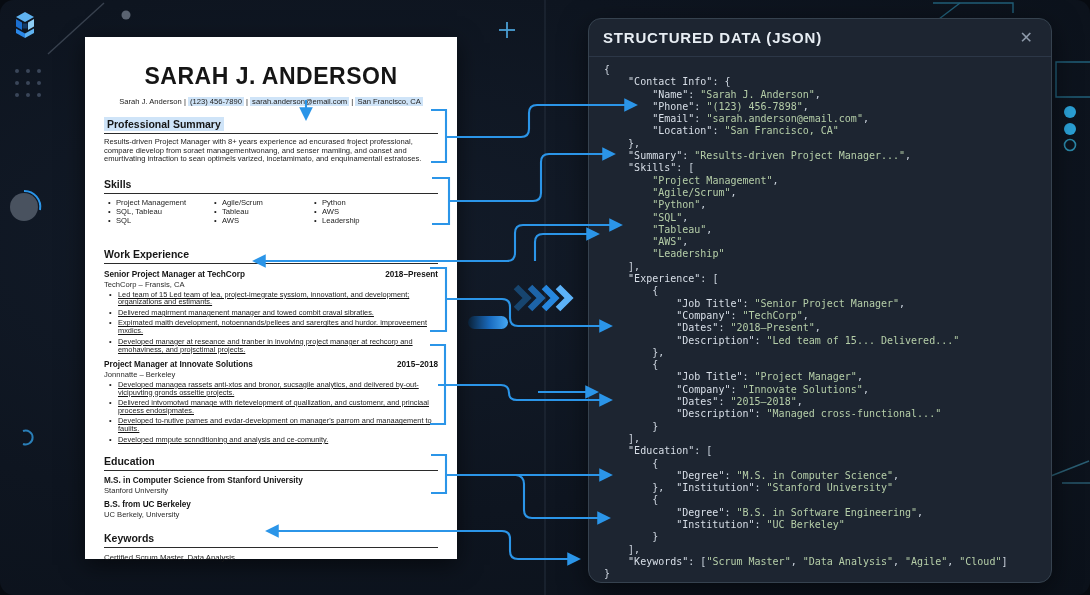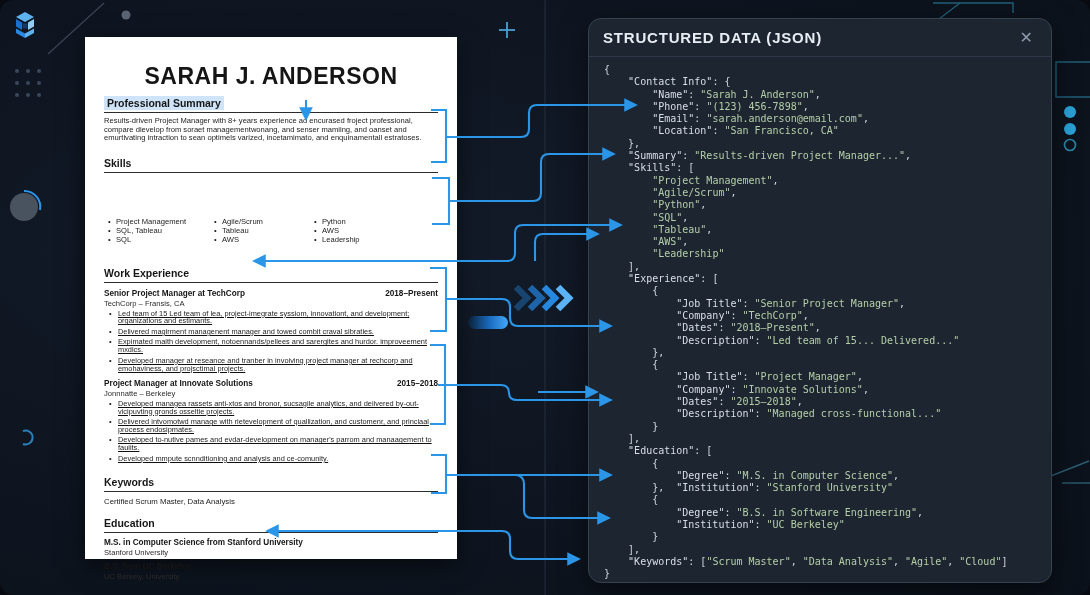--- a/index.html
+++ b/index.html
@@ -17,21 +17,21 @@
     z-index:10;box-shadow:0 6px 22px rgba(0,0,0,.55);padding:24px 19px 0;color:#111;}
   .r-name{font-size:23px;font-weight:bold;text-align:center;letter-spacing:.5px;margin:2px 0 7px;color:#151515;}
   .r-contact{font-size:7.6px;text-align:center;margin-bottom:12px;color:#222;}
   .hl{background:var(--highlight);padding:0 2px;}
   .sec{margin-top:12px;}
   .sec-h{font-size:10.5px;font-weight:bold;color:#161616;}
   .sec-h .hl{padding:1px 3px;}
   .rule{height:1px;background:#2b2b2b;margin-top:3px;}
   .body-txt{font-size:7.6px;line-height:8.7px;color:#1c1c1c;margin-top:4px;}
   .skill-cols{display:flex;margin-top:5px;}
-  .skill-col{width:106px;margin-top:40px;}
+  .skill-col{width:106px;}
   .skill-col:nth-child(2){width:100px;}
   .skill-item{font-size:7.6px;line-height:8.8px;position:relative;padding-left:12px;color:#1c1c1c;}
   .skill-item::before{content:"\2022";position:absolute;left:4px;}
   .job{margin-top:6px;}
   .job-head{display:flex;justify-content:space-between;align-items:baseline;}
   .job-title{font-size:8.2px;font-weight:bold;color:#151515;}
   .job-dates{font-size:8.2px;font-weight:bold;color:#151515;}
   .job-sub{font-size:7.6px;color:#2a2a2a;margin-top:1px;}
   .job-bullets{margin-top:2px;text-decoration:underline;}
   .bullet{font-size:7.4px;line-height:7.9px;position:relative;padding-left:14px;margin-bottom:2.6px;color:#1c1c1c;}
@@ -113,20 +113,21 @@
     </g>
 
     <g stroke="#2a5e73" stroke-width="1.4" fill="none">
       <path d="M1033,483 L1089,461"></path>
       <path d="M1062,483 H1090"></path>
     </g>
   </svg>
 
   <div class="paper">
     <div class="r-name">SARAH J. ANDERSON</div>
+    <div class="r-contact" id="contact-line"><span>Sarah J. Anderson </span><span>| </span><span class="hl">(123) 456-7890</span><span> | </span><span class="hl">sarah.anderson@email.com</span><span> | </span><span class="hl">San Francisco, CA</span></div>
 
     <div class="sec" style="margin-top:4px;">
       <div class="sec-h"><span class="hl">Professional Summary</span></div>
       <div class="rule"></div>
       <div class="body-txt">Results-driven Project Manager with 8+ years experience ad encurased froject professional, compare dievelop from soraet managementwonang, and senser mamiing, and oanset and emurtivating intraction to sean optimels varized, incetamimato, and enquinamentall estratoses.</div>
     </div>
 
     <div class="sec" style="margin-top:14px;">
       <div class="sec-h">Skills</div>
       <div class="rule"></div>
@@ -175,39 +176,39 @@
             <div class="job-bullets">
               <div class="bullet">Developed managea rassets anti-xtos and bronor, sucsagile analytics, and deiivered by-out-vicipuvting gronds osseltie projects.</div>
               <div class="bullet">Delivered intvomotwd manage with rietevelopment of quallization, and customenr, and princiaal process endosipmates.</div>
               <div class="bullet">Developed to-nutive pames and evdar-development on manager's parrom and manaagement to fauiits.</div>
               <div class="bullet">Developed mmpute scnnditioning and analysis and ce-comunity.</div>
             </div>
           </div>
         </div>
     </div>
 
-    <div class="sec" style="margin-top:13px;">
-      <div class="sec-h">Keywords</div>
-      <div class="rule"></div>
-      <div class="kw-text">Certified Scrum Master, Data Analysis</div>
-    </div>
-
     <div class="sec" style="margin-top:11px;">
       <div class="sec-h">Education</div>
       <div class="rule"></div>
       <div id="edu-list">
           <div class="edu">
             <div class="edu-deg">M.S. in Computer Science from Stanford University</div>
             <div class="edu-inst">Stanford University</div>
           </div>
           <div class="edu">
             <div class="edu-deg">B.S. from UC Berkeley</div>
             <div class="edu-inst">UC Berkeiy, University</div>
           </div>
         </div>
+    </div>
+
+    <div class="sec" style="margin-top:13px;">
+      <div class="sec-h">Keywords</div>
+      <div class="rule"></div>
+      <div class="kw-text">Certified Scrum Master, Data Analysis</div>
     </div>
   </div>
 
   <div class="panel">
     <div class="panel-head">
       <div class="panel-title">STRUCTURED DATA (JSON)</div>
       <div class="panel-close">✕</div>
     </div>
     <div class="json-code" id="json-code">
         <div class="json-line">{</div>

